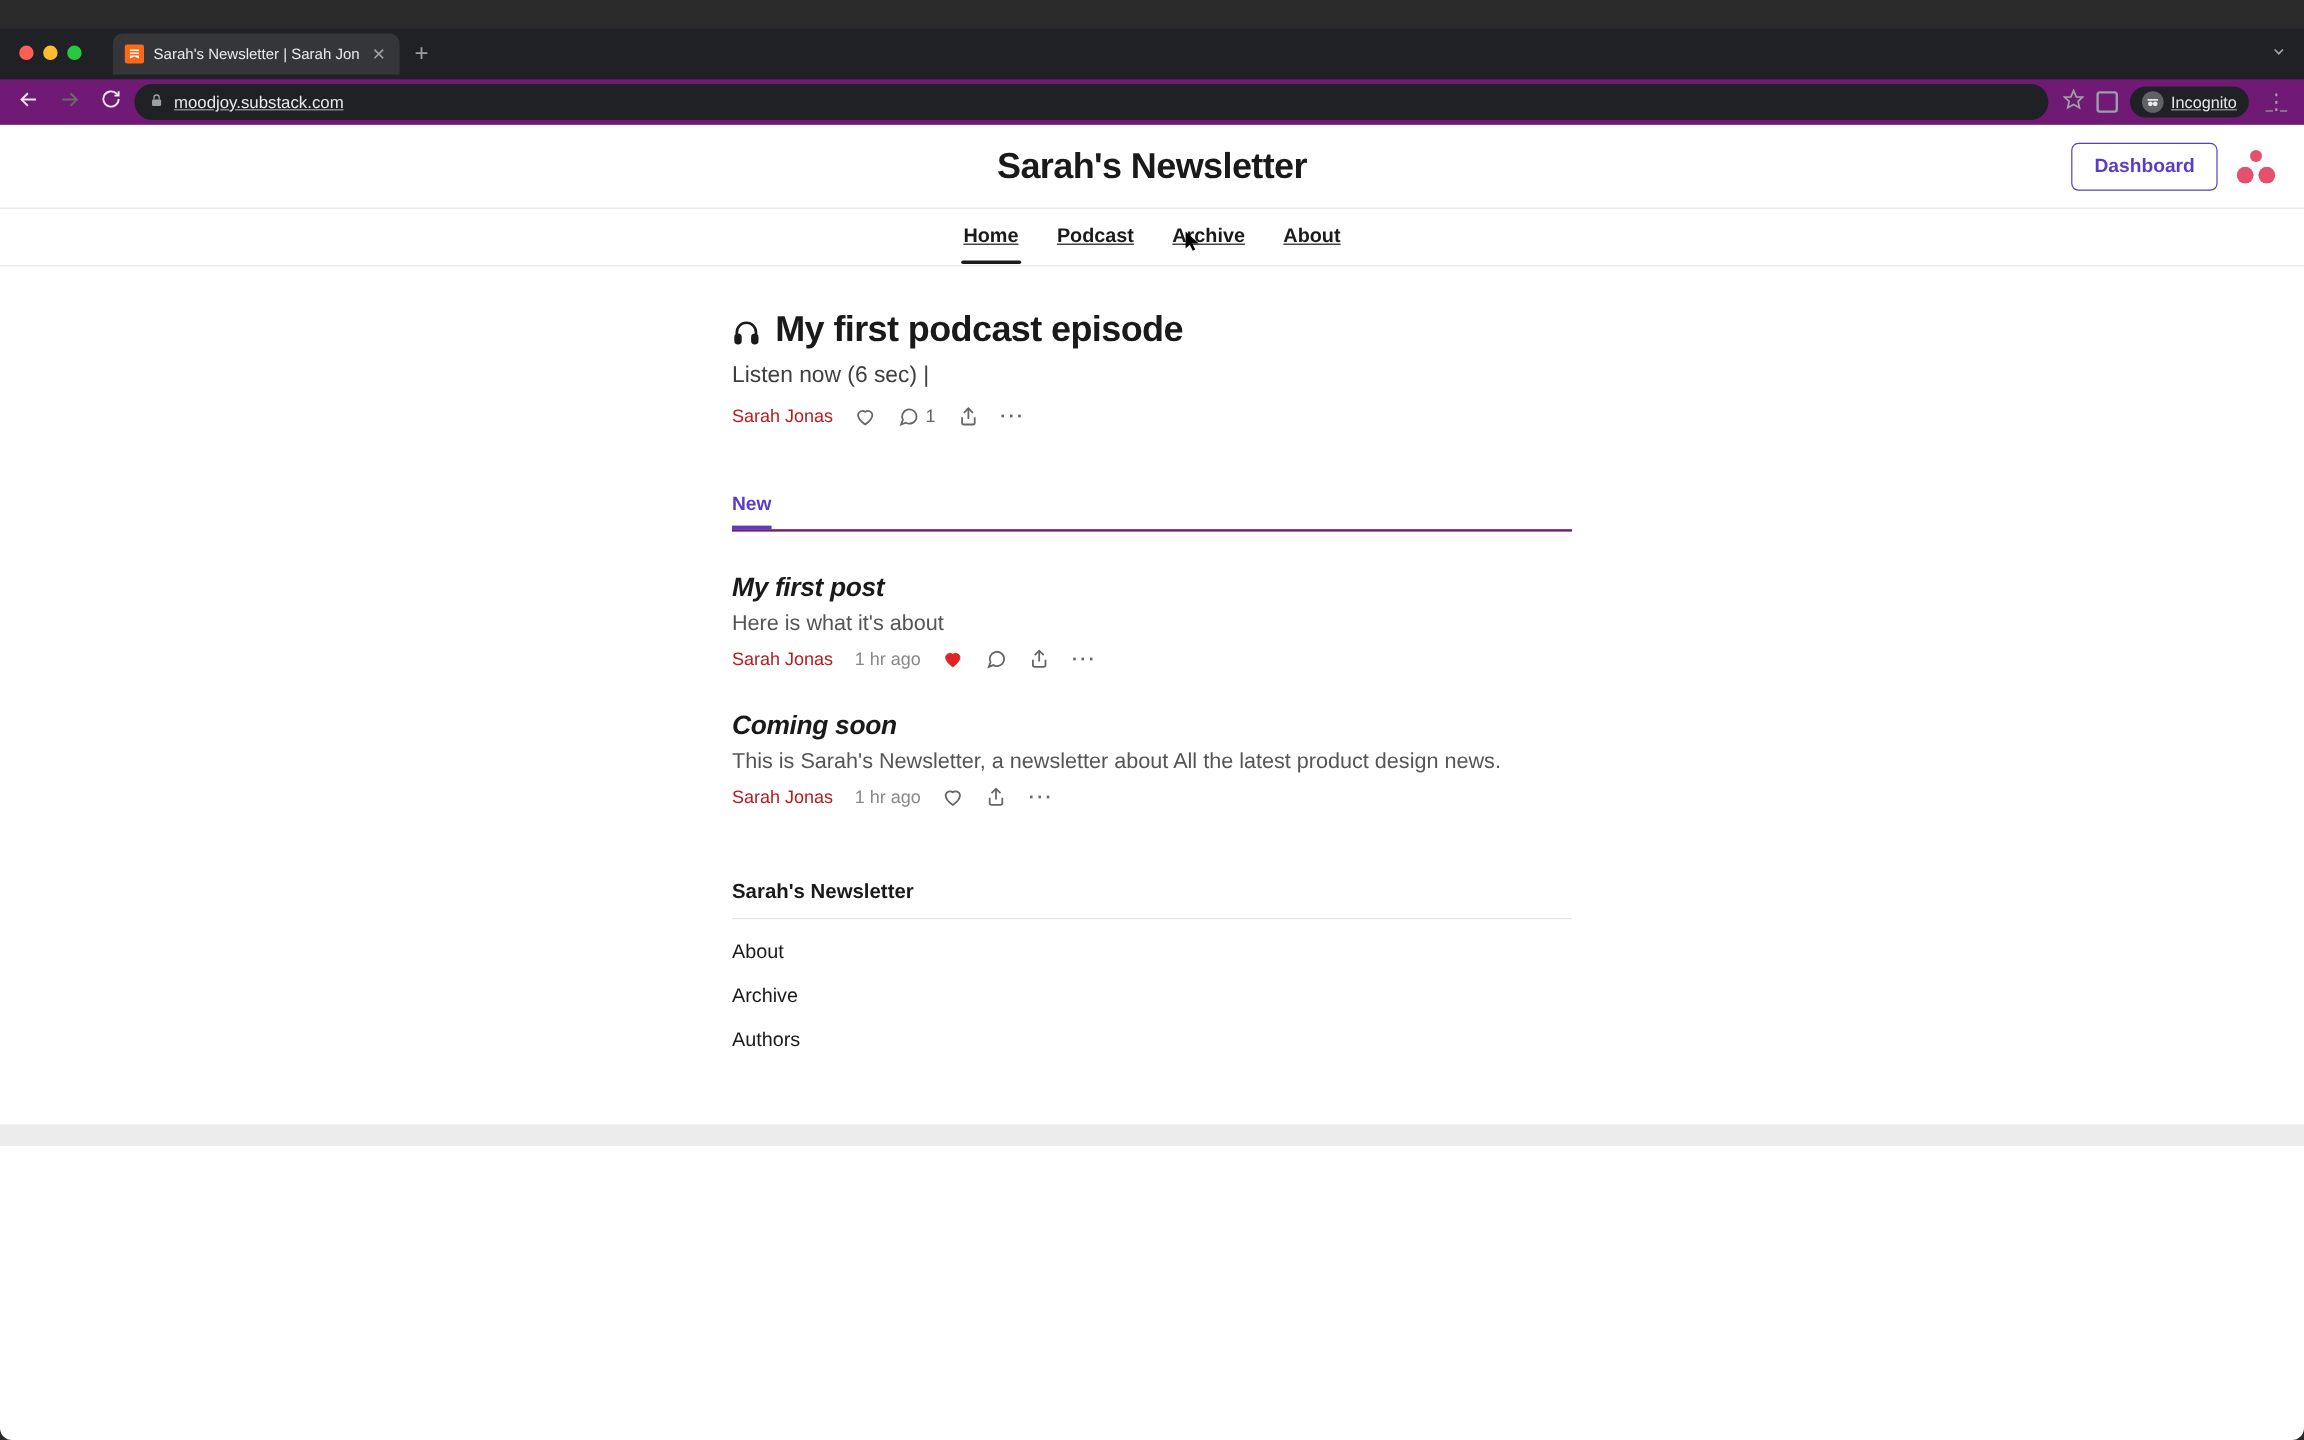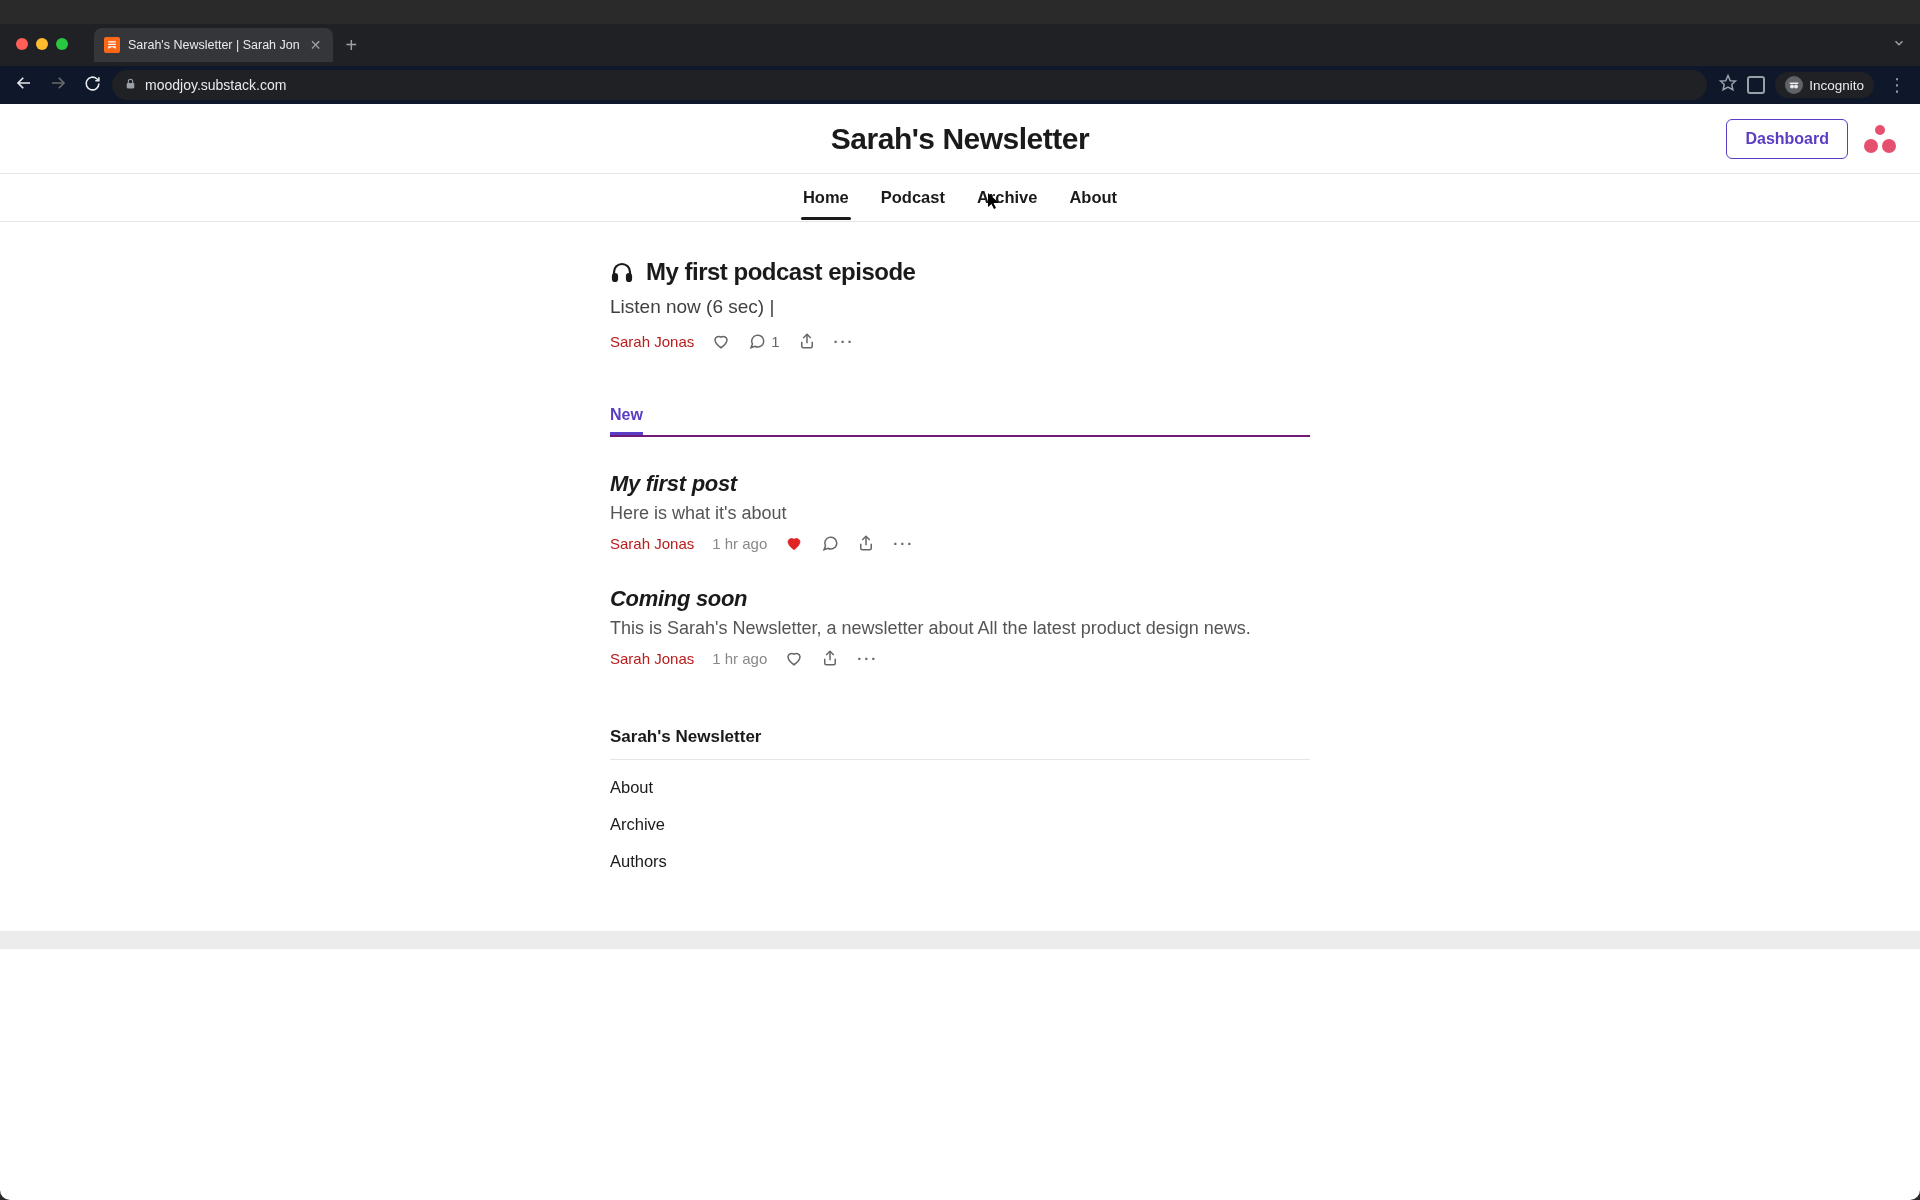--- a/index.html
+++ b/index.html
@@ -50,26 +50,27 @@
   .tab .favicon {
     width: 16px; height: 16px; background: #ff6719; border-radius: 2px;
     display:flex;align-items:center;justify-content:center;
   }
   .tab .favicon svg { width:10px; height:10px; }
   .tab .close { margin-left: auto; color: #9aa0a6; font-size: 14px; padding:0 2px;}
   .newtab { color: #9aa0a6; font-size: 20px; padding: 0 12px; }
   .titlebar .right { margin-left: auto; padding-right: 14px; color:#9aa0a6; align-self:center;}
   .toolbar {
     height: 38px;
-    background: #0f172a;
+    background: #701a75;
     display: flex;
     align-items: center;
     gap: 6px;
     padding: 0 10px;
     color: #9aa0a6;
+    text-decoration: underline;
   }
   .toolbar .navbtn { width: 28px; text-align: center; font-size: 16px; }
   .addr {
     flex: 1;
     background: #202124;
     border-radius: 18px;
     height: 30px;
     display: flex;
     align-items: center;
     padding: 0 12px;
@@ -99,27 +100,27 @@
     padding:10px 18px;border-radius:6px;font-size:16px;
   }
   .avatar { width:32px;height:32px;position:relative;}
   .avatar .b { position:absolute;border-radius:50%;background:#e6506f;}
   .avatar .b1{width:10px;height:10px;top:2px;left:11px;}
   .avatar .b2{width:14px;height:14px;bottom:2px;left:0;}
   .avatar .b3{width:14px;height:14px;bottom:2px;right:0;}
 
   .nav {
     display:flex;justify-content:center;gap:28px;height:48px;align-items:center;border-bottom:1px solid #e5e5e5;
-    font-size:16.5px;font-weight:600;color:#1a1a1a;
+    font-size:16.5px;font-weight:600;color:#1a1a1a;text-decoration:underline;
   }
   .nav a {padding:12px 2px;position:relative;}
   .nav a.active::after{content:"";position:absolute;left:0;right:0;bottom:-1px;height:3px;background:#1a1a1a;border-radius:2px;}
 
   .content { max-width:720px; margin:0 auto; padding:36px 10px 60px;}
-  .featured h2{font-size:24px;font-weight:800;display:flex;align-items:center;gap:12px;letter-spacing:-0.5px;}
+  .featured h2{font-size:30px;font-weight:800;display:flex;align-items:center;gap:12px;letter-spacing:-0.5px;}
   .featured .hp{width:24px;height:24px;}
   .featured .sub{font-size:19px;color:#404040;margin-top:10px;}
   .metarow{display:flex;align-items:center;gap:18px;margin-top:14px;color:#666;font-size:15px;}
   .metarow .author{color:#b91c1c;}
   .metarow .iconbtn{display:flex;align-items:center;gap:5px;}
   .metarow svg{width:18px;height:18px;}
   .metarow .more{font-weight:700;letter-spacing:2px;}
 
   .subnav{margin-top:48px;border-bottom:2px solid #701a75;}
   .subnav span{display:inline-block;padding:8px 0;font-weight:700;color:#5b3cc4;border-bottom:3px solid #5b3cc4;font-size:16px;}

